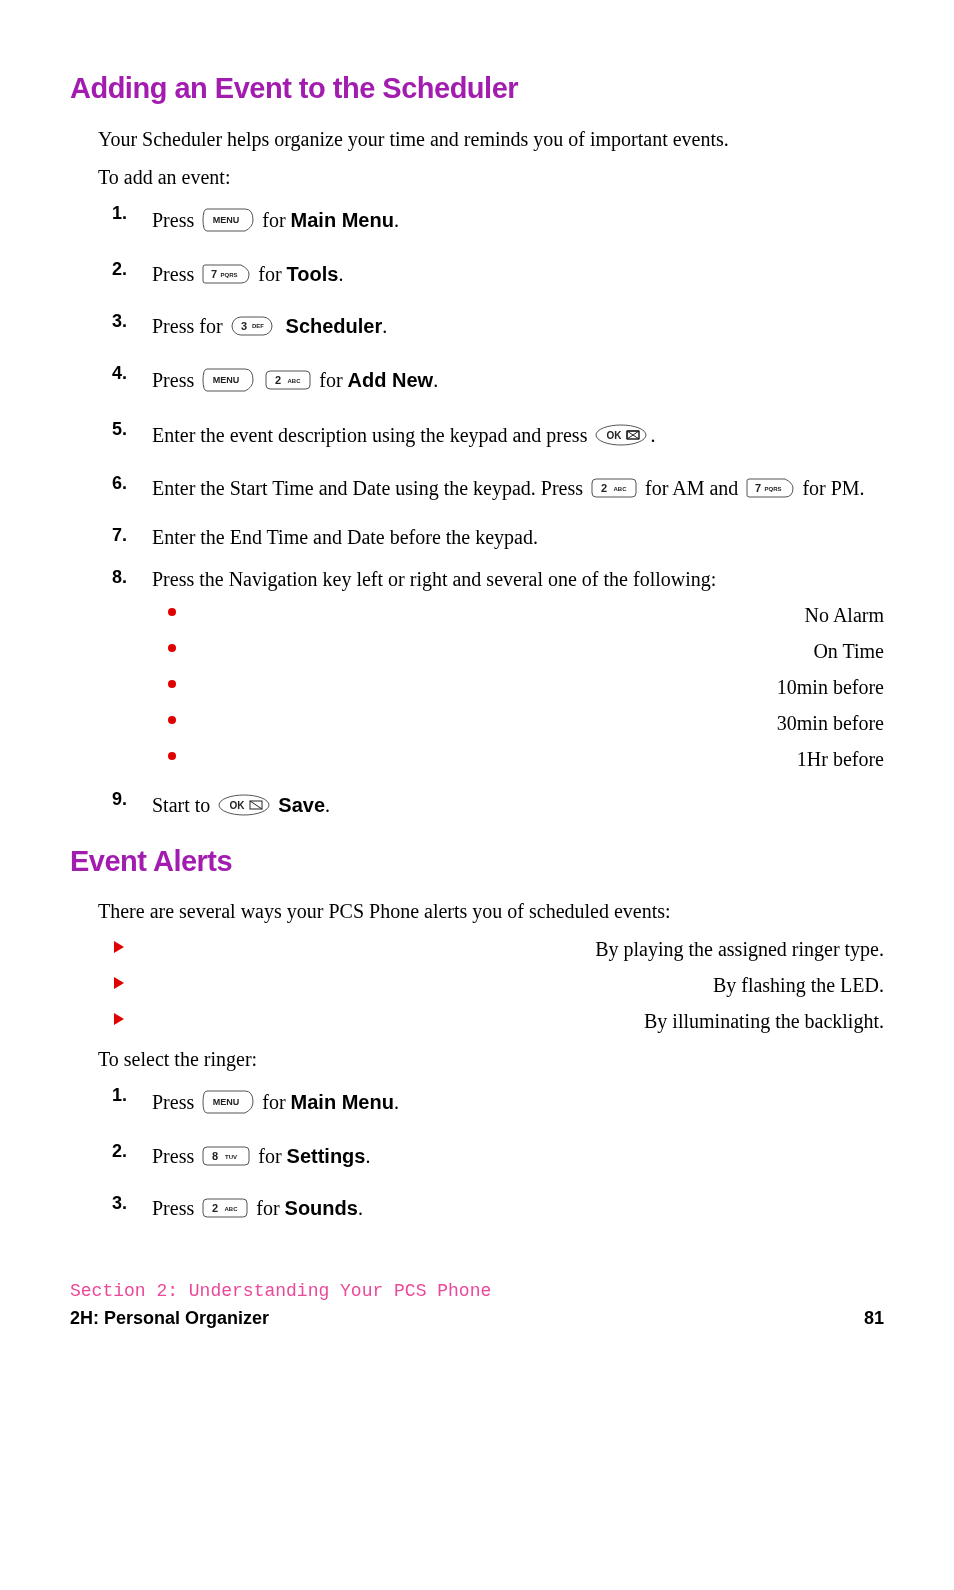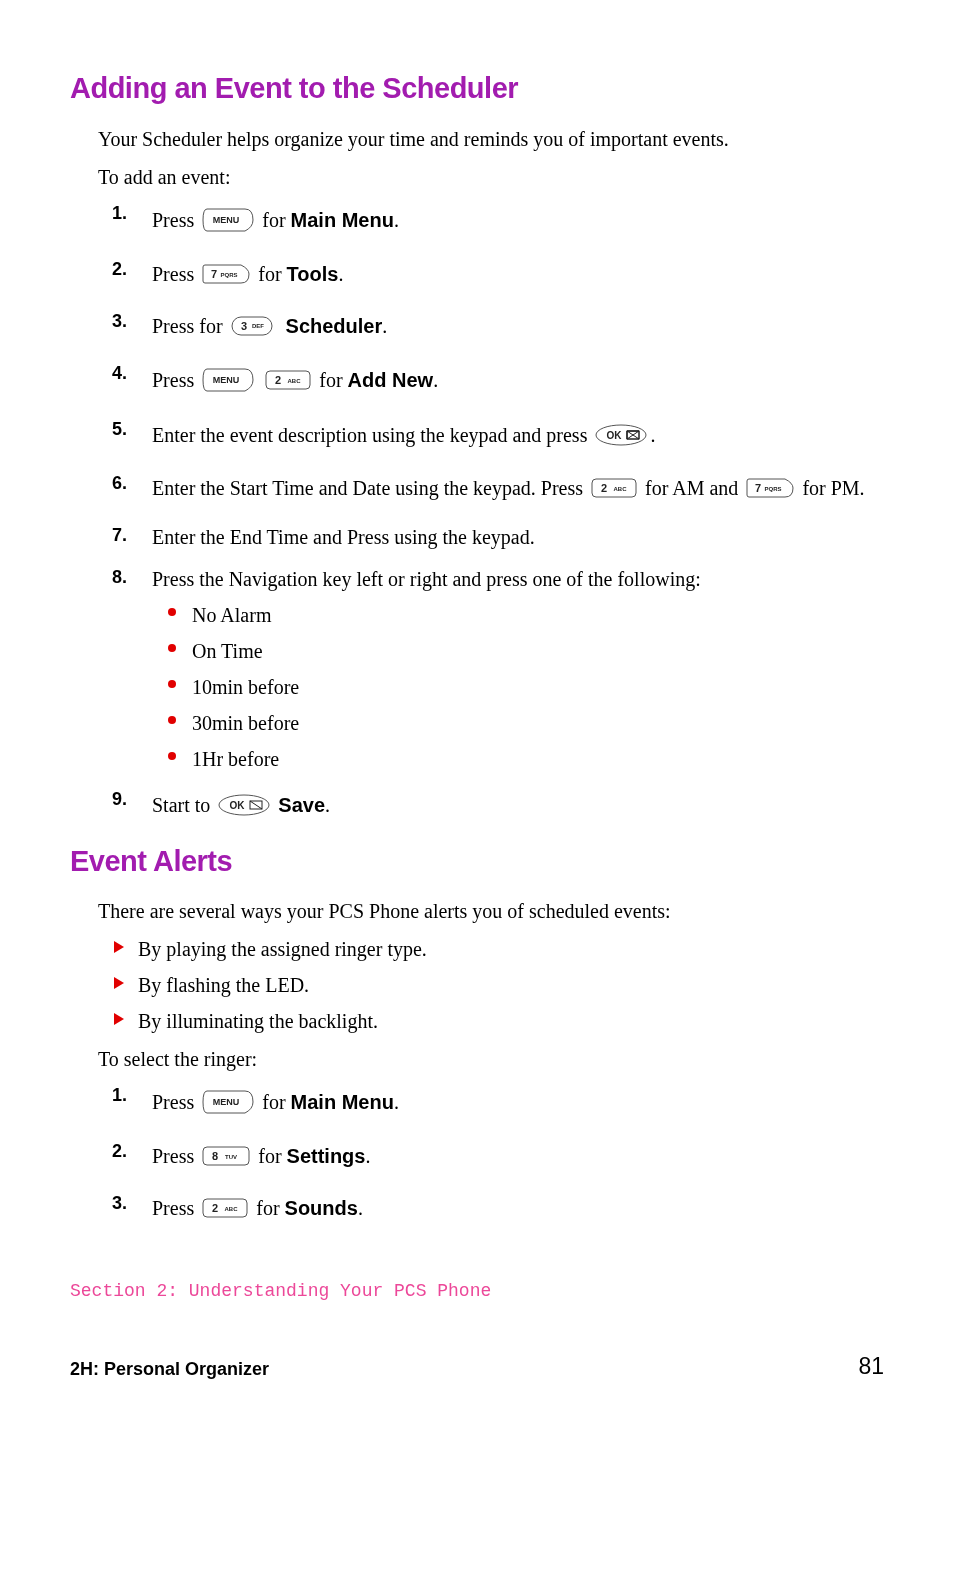--- a/index.html
+++ b/index.html
@@ -46,20 +46,21 @@
     font-size: 18px;
   }
   .bold {
     font-weight: 700;
     font-family: Arial, sans-serif;
   }
   ul.bullet-red {
     list-style: none;
     padding-left: 34px;
     margin: 4px 0;
+    text-align: right;
   }
   ul.bullet-red > li {
     position: relative;
     margin: 8px 0;
     padding-left: 6px;
   }
   ul.bullet-red > li::before {
     position: absolute;
     left: -18px;
     top: 7px;
@@ -95,33 +96,32 @@
     margin-left: 0;
   }
   .footer-line1 {
     font-family: Liberation Mono, monospace;
     font-size: 18px;
     color:#ec4899;
   }
   .footer-line2-row {
     display:flex;
     justify-content: space-between;
-    align-items:flex-end;
+    align-items:flex-start;
     margin-top:2px;
   }
   .footer-line2 {
     font-family: Arial, sans-serif;
     font-weight: 900;
     font-size: 18px;
   }
   .page-num {
     font-family: Arial, sans-serif;
-    font-weight: 400;
-    font-size: 23px;
-    margin-top: 44px;
+    font-weight: 700;
+    font-size: 18px;
   }
 </style>
 </head>
 <body>
 
 <h2 class="red-heading">Adding an Event to the Scheduler</h2>
 
 <div class="body-indent">
   <p>Your Scheduler helps organize your time and reminds you of important events.</p>
   <p>To add an event:</p>
@@ -171,24 +171,24 @@
             <rect x="2" y="2" rx="4" ry="4" width="44" height="18" fill="url(#kgrad)" stroke="#555"></rect>
             <text x="14" y="15" text-anchor="middle" font-family="Arial" font-size="11" font-weight="900" fill="#222">2</text>
             <text x="30" y="14" text-anchor="middle" font-family="Arial" font-size="6" font-weight="700" fill="#222">ABC</text>
           </svg></span><span> for AM and </span><span class="key"><svg width="50" height="22">
             <path d="M2 4 Q2 2 4 2 L40 2 Q48 6 48 11 Q48 20 40 20 L4 20 Q2 20 2 18 Z" fill="url(#kgrad)" stroke="#555"></path>
             <text x="13" y="15" text-anchor="middle" font-family="Arial" font-size="11" font-weight="900" fill="#222">7</text>
             <text x="28" y="14" text-anchor="middle" font-family="Arial" font-size="6" font-weight="700" fill="#222">PQRS</text>
           </svg></span><span> for PM.</span>
     </li>
     <li><span class="num">7.</span>
-      <span>Enter the End Time and Press using the keypad.</span>
+      <span>Enter the End Time and Date before the keypad.</span>
     </li>
     <li><span class="num">8.</span>
-      <span>Press the Navigation key left or right and press one of the following:</span>
+      <span>Press the Navigation key left or right and several one of the following:</span>
       <ul class="bullet-red bullet-dot">
         <li>No Alarm</li>
         <li>On Time</li>
         <li>10min before</li>
         <li>30min before</li>
         <li>1Hr before</li>
       </ul>
     </li>
     <li><span class="num">9.</span>
       <span>Start to </span><span class="key"><svg width="54" height="24">

